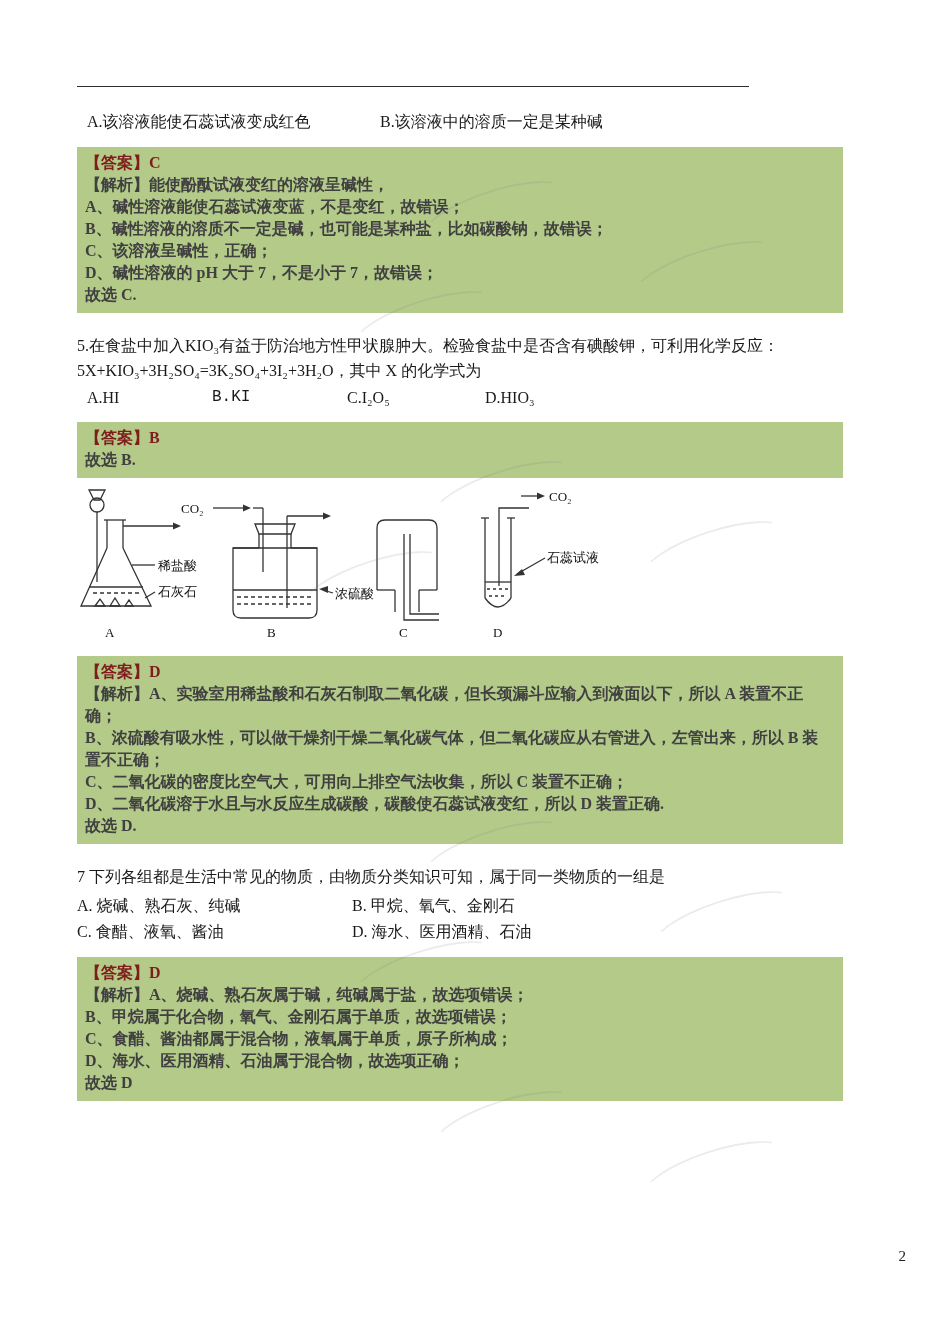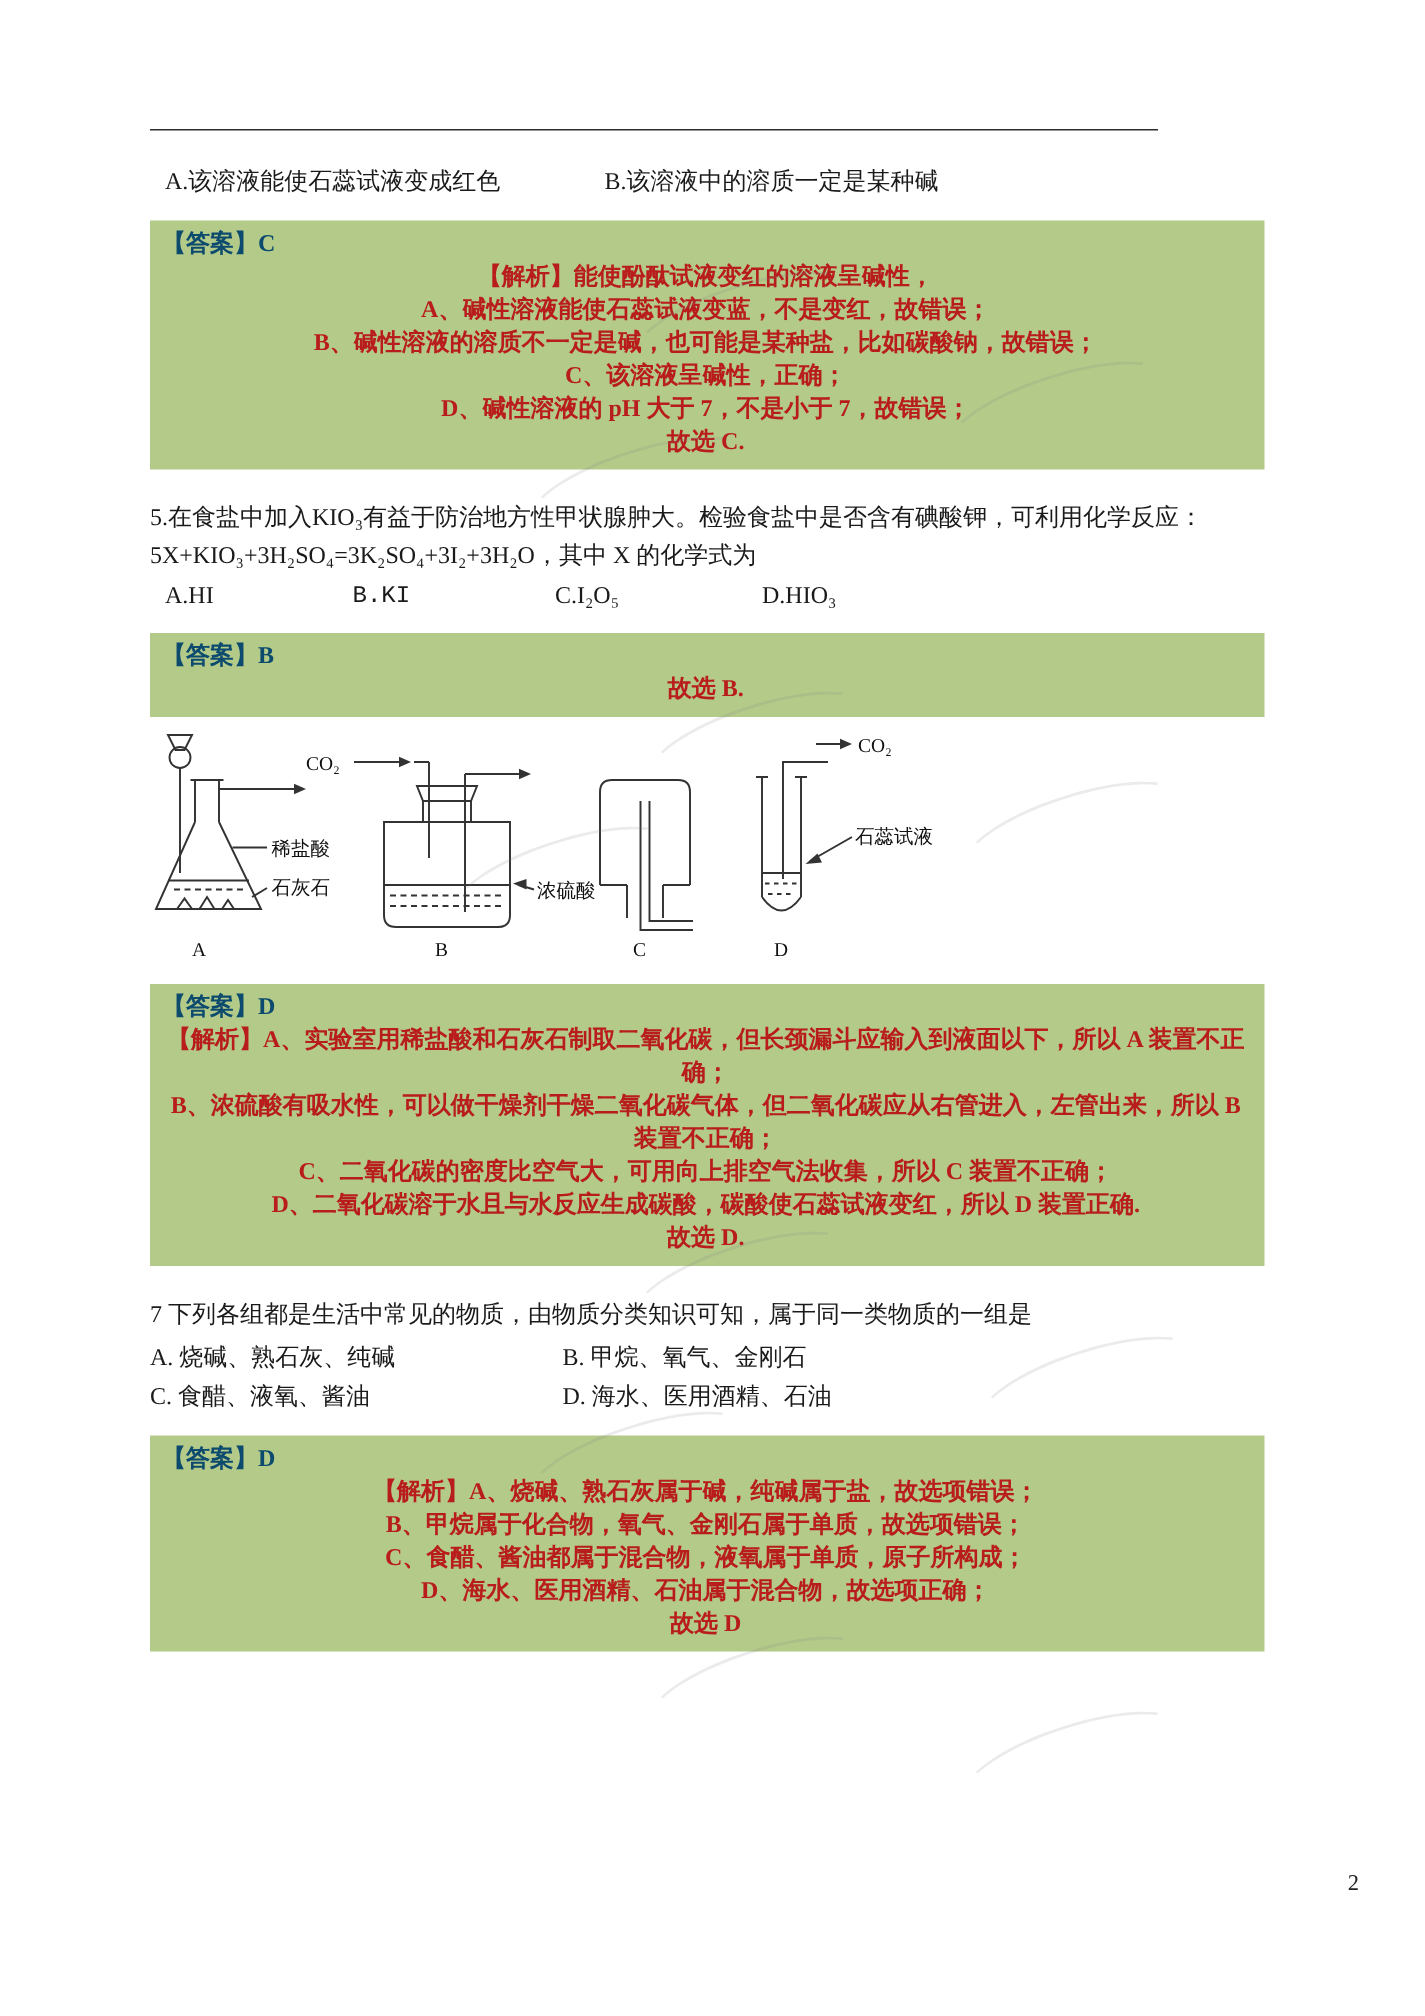--- a/index.html
+++ b/index.html
@@ -1,36 +1,36 @@
 <!DOCTYPE html>
 <html><head>
 <meta charset="utf-8">
 <style>
   * { margin:0; padding:0; box-sizing:border-box; }
   html,body { background:#ffffff; }
   .page {
     position:relative; width:950px; height:1344px; background:#fff;
     font-family:"Liberation Serif","DejaVu Serif",serif;
     color:#1a1a1a; font-size:16px; overflow:hidden;
-    padding:86px 107px 0 100px;
+    padding:86px 107px 0 77px;
   }
   .top-rule { width:672px; height:1px; background:#2c2c2c; }
   .opt-rows { margin-top:22px; }
   .opt-row { display:flex; line-height:26px; }
   .col-a { width:303px; flex:0 0 303px; }
   .col-q7 { width:275px; flex:0 0 275px; }
   .indent { padding-left:10px; }
   .q-text { margin-top:20px; line-height:25px; }
   .q5-opts { display:flex; margin-top:2px; line-height:25px; }
   .q5-opts .o1 { width:135px; padding-left:10px; }
   .q5-opts .o2 { width:135px;font-family:Liberation Mono, monospace; }
   .q5-opts .o3 { width:138px; }
   .answer-box { background:#b3ca89; padding:5px 10px 7px 8px; margin-top:12px; font-weight:bold; }
-  .ans-line { color:#0c4a6e; line-height:22px; }
-  .exp-line { color:#b91c1c; line-height:22px;text-align:center; }
+  .ans-line { color:#7f1d1d; line-height:22px; }
+  .exp-line { color:#404040; line-height:22px; }
   .diagram-wrap { margin-top:8px; }
   .diagram-wrap svg { display:block; }
   .page-num { position:absolute; right:44px; top:1248px; font-size:15px; color:#222; }
   .wm {
     position:absolute; width:150px; height:46px;
     border-top:2px solid rgba(130,130,130,0.16);
     border-left:2px solid transparent; border-right:2px solid transparent; border-bottom:2px solid transparent;
     border-radius:50%; transform:rotate(-18deg); pointer-events:none;
   }
   svg text { fill:#111; font-family:"Liberation Serif","DejaVu Serif",serif; }

